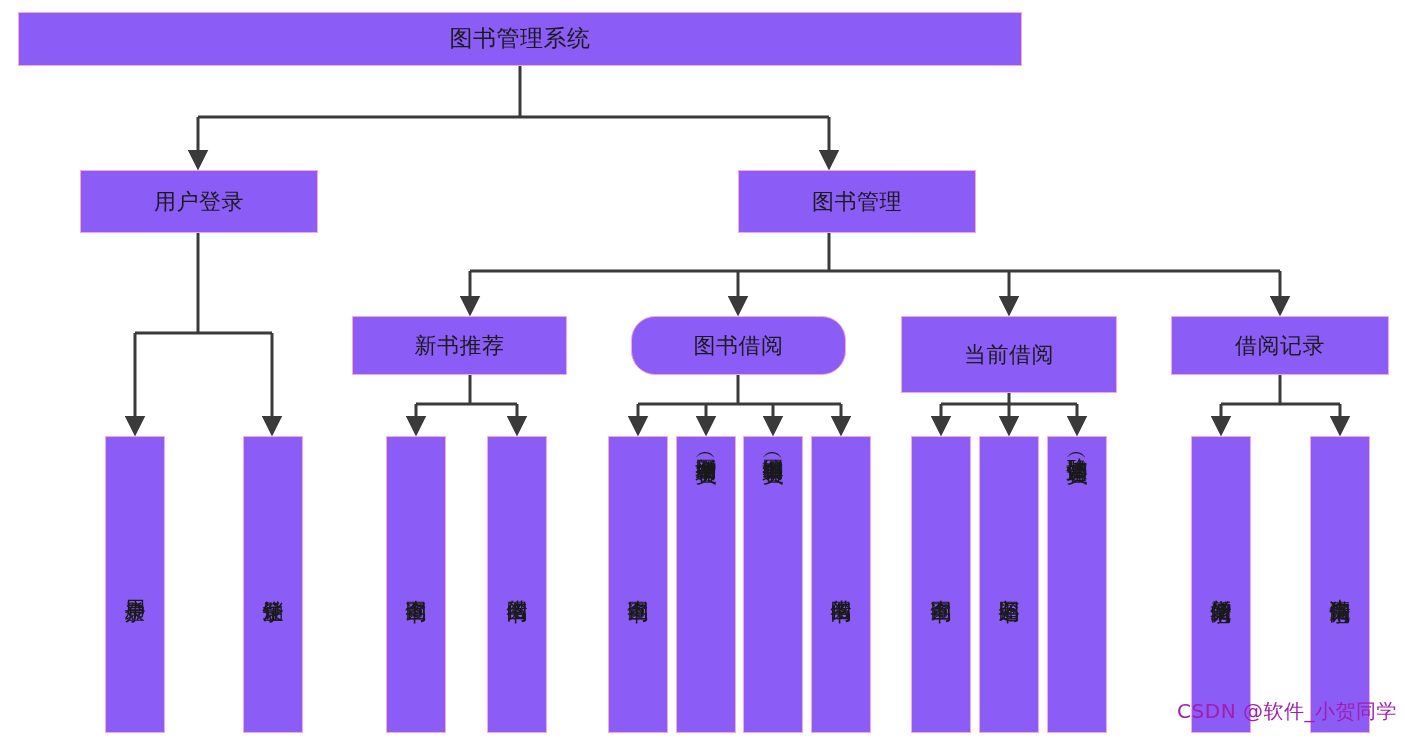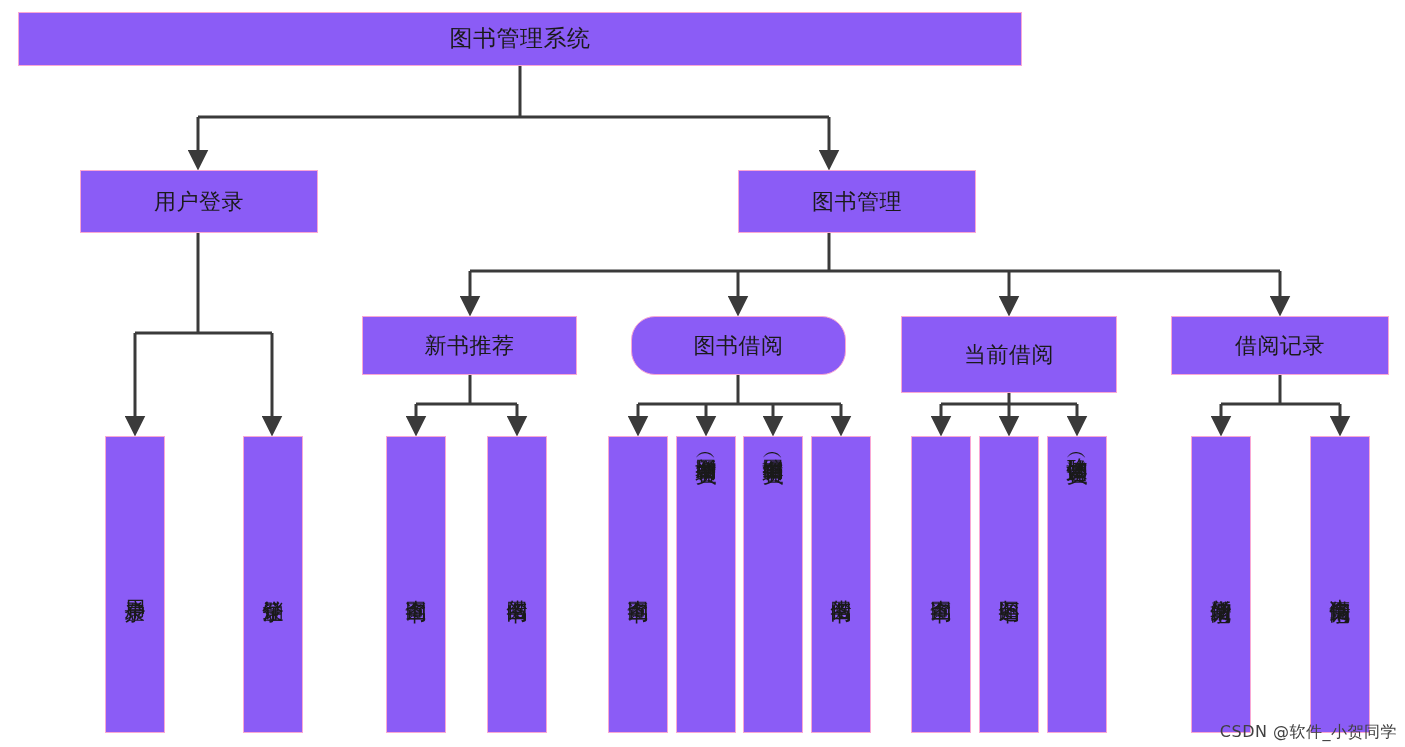--- a/index.html
+++ b/index.html
@@ -65,23 +65,23 @@
     letter-spacing: 1px;
     white-space: nowrap;
   }
   .node.vertical.align-center {
     align-items: center;
     padding-top: 0;
   }
   #watermark {
     position: absolute;
     right: 8px;
-    bottom: 4px;
-    font-size: 16px;
-    color: #404040;
+    bottom: 22px;
+    font-size: 20px;
+    color: #a21caf;
     letter-spacing: 0.5px;
     white-space: nowrap;
     font-family: "DejaVu Sans", "Liberation Sans", sans-serif;
   }
 </style>
 </head>
 <body>
 
 <div id="diagram-root">
 
@@ -139,21 +139,21 @@
     <span class="node-label">图书管理系统</span>
   </div>
 
   <div class="node horizontal" style="left:80px; top:170px; width:238px; height:63px;">
     <span class="node-label">用户登录</span>
   </div>
   <div class="node horizontal" style="left:710px; top:170px; width:238px; height:63px;margin-left:28px;">
     <span class="node-label">图书管理</span>
   </div>
 
-  <div class="node horizontal" style="left:362px; top:316px; width:215px; height:59px;">
+  <div class="node horizontal" style="left:352px; top:316px; width:215px; height:59px;">
     <span class="node-label">新书推荐</span>
   </div>
   <div class="node horizontal" style="left:631px; top:316px; width:215px; height:59px;border-radius:24px;">
     <span class="node-label">图书借阅</span>
   </div>
   <div class="node horizontal" style="left:901px; top:316px; width:216px; height:77px;">
     <span class="node-label">当前借阅</span>
   </div>
   <div class="node horizontal" style="left:1171px; top:316px; width:218px; height:59px;justify-content:center;">
     <span class="node-label">借阅记录</span>

